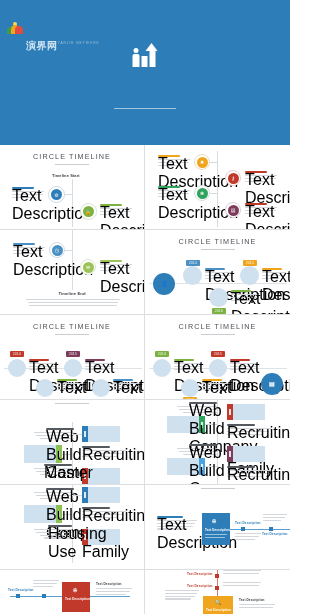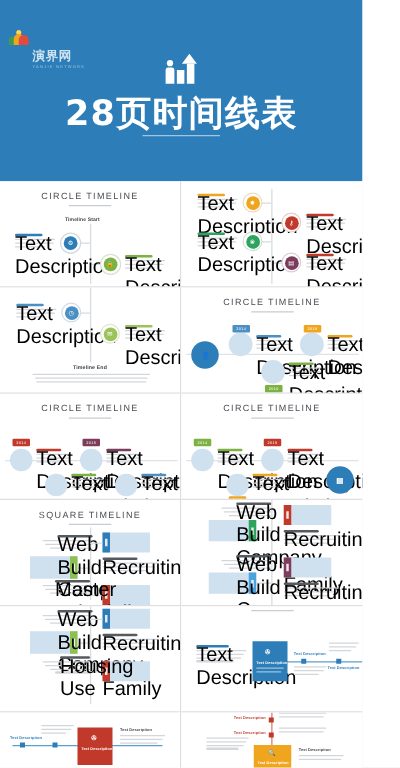--- a/index.html
+++ b/index.html
@@ -20,21 +20,21 @@
   }
   .logo { position: absolute; left: 7px; top: 5px; display: flex; align-items: center; gap: 3px; }
   .logo-mark { width: 16px; height: 13px; position: relative; }
   .logo-mark .m1, .logo-mark .m2, .logo-mark .m3 {
     position: absolute; bottom: 1px; border-radius: 50% 50% 0 0;
   }
   .logo-mark .m1 { left: 0; width: 8px; height: 7px; background: #3f9b4f; }
   .logo-mark .m2 { left: 4px; width: 8px; height: 9px; background: #f0a51e; }
   .logo-mark .m3 { left: 8px; width: 8px; height: 8px; background: #e04a3f; }
   .logo-mark .sun { position: absolute; left: 6px; top: 0px; width: 4px; height: 4px; border-radius: 50%; background: #ffd84d; }
-  .logo-text { display: flex; flex-direction: column; line-height: 1; margin-top: 36px; }
+  .logo-text { display: flex; flex-direction: row; line-height: 1; margin-top: 36px; }
   .logo-cn { font-size: 10px; color: #cfe3f1; letter-spacing: .5px; font-weight: bold; }
   .logo-en { font-size: 3.2px; color: #9dc4de; letter-spacing: 1px; margin-top: 1px; }
 
   .hero-icon { position: absolute; left: 50%; top: 45px; transform: translateX(-50%); display: flex; align-items: flex-end; gap: 2px; height: 22px; }
   .hero-icon .person { display: flex; flex-direction: column; align-items: center; }
   .hero-icon .head { width: 5px; height: 5px; border-radius: 50%; background: #fff; }
   .hero-icon .body { width: 7px; height: 13px; background: #fff; border-radius: 2px 2px 0 0; margin-top: 1px; }
   .hero-icon .bar1 { width: 6px; height: 11px; background: #fff; }
   .hero-icon .bar2 { width: 6px; height: 16px; background: #fff; }
   .hero-icon .arrow { position: relative; width: 0; height: 0; border-left: 6px solid transparent; border-right: 6px solid transparent; border-bottom: 8px solid #fff; margin-bottom: 16px; margin-left: -12px; }
@@ -107,21 +107,20 @@
     <div class="hero-icon">
       <div class="person">
           <div class="head"></div>
           <div class="body"></div>
         </div>
       <div class="bar1"></div>
       <div class="bar2"></div>
       <div class="arrow"></div>
     </div>
 
-    <div class="hero-title">28页时间线表</div>
     <div class="hero-rule"></div>
   </div>
 
   <div class="grid">
 
     <div class="slide">
       <div class="s-title">CIRCLE TIMELINE</div>
       <div class="s-rule"></div>
       <div class="cap" style="left:52px;top:28px;color:#3b3f44;font-size:4px;">Timeline Start</div>
       <div class="vline" style="left:72px;top:34px;height:48px;"></div>
@@ -319,21 +318,20 @@
         <div class="hd" style="width:20px;background:#f0a51e;">Text Description</div>
         <div class="ln" style="width:28px;"></div>
           <div class="ln" style="width:27px;"></div>
           <div class="ln" style="width:20px;"></div>
       </div>
       <div class="blob" style="left:116px;top:58px;width:22px;height:22px;background:#2d7eb8;"></div>
       <div class="cap" style="left:124px;top:65px;color:#fff;font-size:6px;">▤</div>
     </div>
 
     <div class="slide">
-      <div class="s-title">SQUARE TIMELINE</div>
       <div class="s-rule"></div>
       <div class="vline" style="left:72px;top:22px;height:58px;"></div>
       <div class="sq" style="left:24px;top:45px;width:38px;height:18px;"></div>
       <div class="sqbar" style="left:56px;top:45px;height:18px;background:#8cc152;">
           <i></i>
         </div>
       <div class="hline" style="left:62px;top:54px;width:10px;"></div>
       <div class="caps" style="left:34px;top:28px;width:40px;text-align:right;">
         <div class="hd" style="width:28px;background:#555a60;margin-left:12px;">Web Build Company</div>
         <div class="ln" style="width:40px;"></div>

